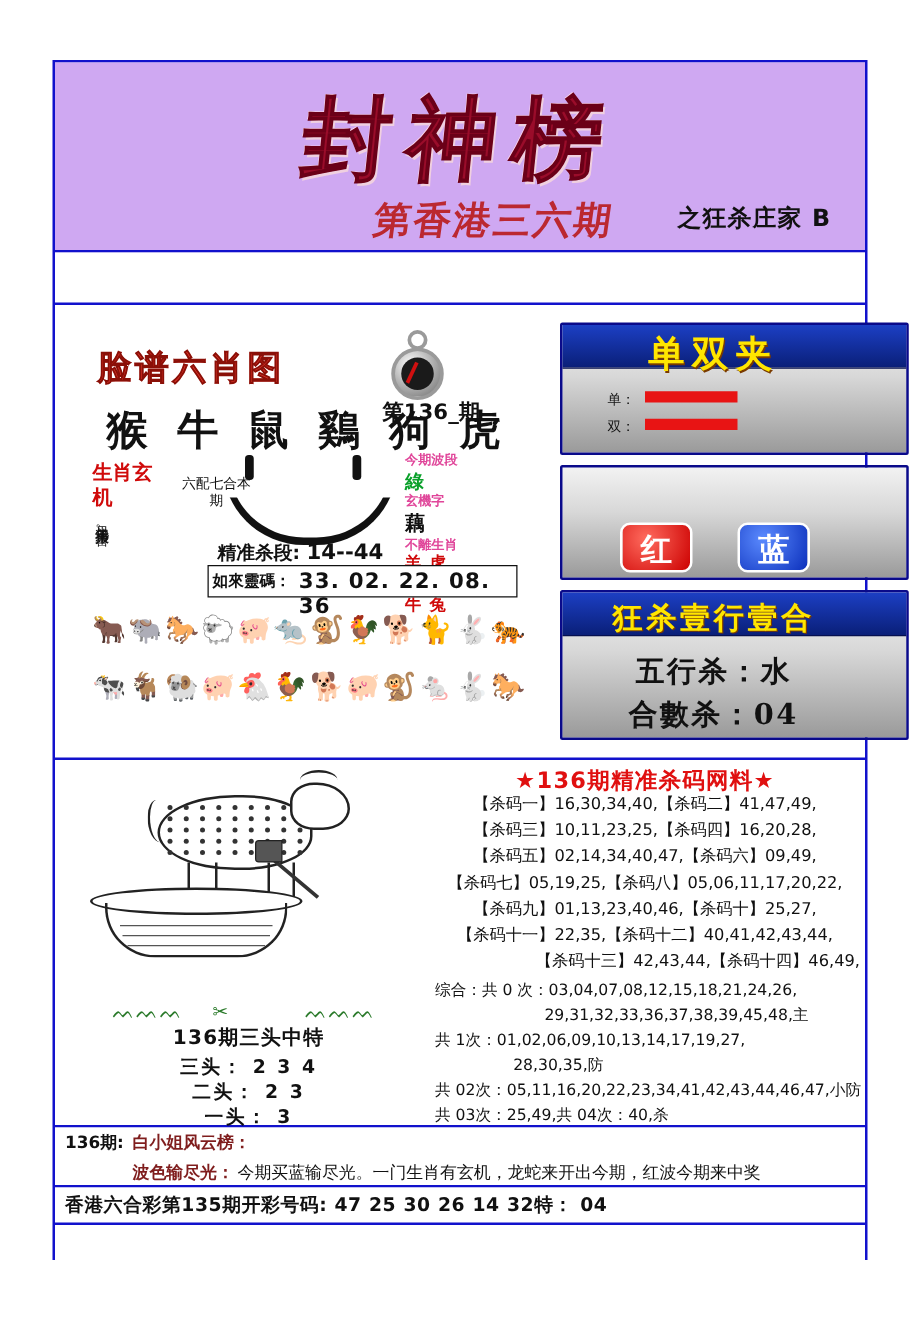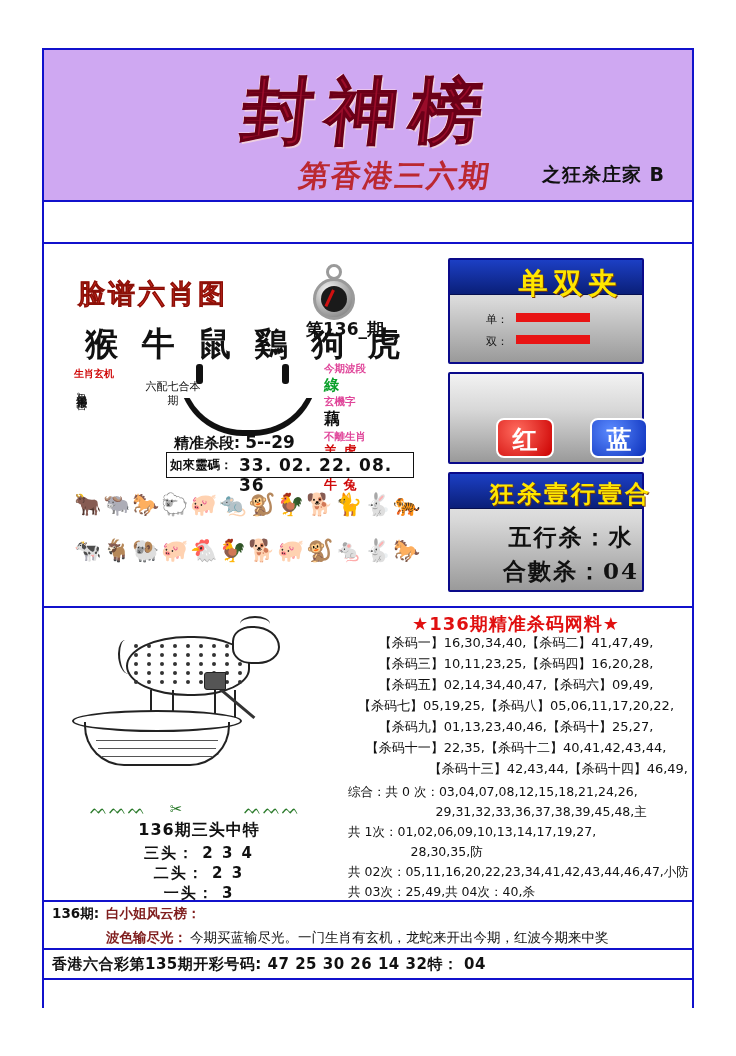--- a/index.html
+++ b/index.html
@@ -114,21 +114,21 @@
     position:absolute;left:8px;top:6px;width:130px;height:60px;
     border-bottom:6px solid #111;border-radius:0 0 65px 65px;
     border-left:5px solid #111;border-right:5px solid #111;
     border-top:none;
     clip-path:inset(28px 0 0 0);
   }
   .left-note{
     position:absolute;left:12px;top:112px;width:62px;
     font-size:10.5px;line-height:1.25;color:#111;
   }
-  .left-note .hd{color:#d00a0a;font-weight:bold;font-size:10px;}
+  .left-note .hd{color:#d00a0a;font-weight:bold;font-size:16px;}
   .left-note .vert{
     writing-mode:vertical-rl;text-orientation:upright;
     height:76px;margin-top:3px;font-size:11px;letter-spacing:1px;
   }
   .mid-note{
     position:absolute;left:82px;top:124px;width:58px;
     font-size:11px;color:#111;line-height:1.3;text-align:center;
   }
   .right-note{
     position:absolute;left:262px;top:106px;width:96px;
@@ -155,21 +155,21 @@
     letter-spacing:1px;
   }
   .animal-strip{
     position:absolute;left:6px;top:232px;width:356px;height:100px;
   }
   .animal-strip .an{
     position:absolute;font-size:22px;line-height:1;
   }
   
   .panel{
-    position:absolute;width:196px;
+    position:absolute;width:279px;
     border:2px solid #0a0a8a;
     background:linear-gradient(180deg,#f2f2f2 0%,#d8d8d8 40%,#9a9a9a 100%);
     box-sizing:border-box;
     border-radius:2px;
   }
   .panel .cap{
     height:34px;background:#0f2f9e;
     background:linear-gradient(180deg,#1c3fc4 0%,#0a1f78 100%);
     border-bottom:1px solid #061050;
   }
@@ -366,21 +366,21 @@
         <div class="pink">玄機字</div>
         <div class="big">藕</div>
         <div class="pink">不離生肖</div>
         <div class="zs">羊 虎</div>
         <div class="zs">猪 猴</div>
         <div class="zs">牛 兔</div>
       </div>
 
       <div class="jzds">
         <span>精准杀段:</span>
-        <span class="v">5--29</span>
+        <span class="v">14--44</span>
       </div>
 
       <div class="code-box">
         <div class="lbl">如來靈碼：</div>
         <div class="val">33. 02. 22. 08. 36</div>
       </div>
 
       <div class="animal-strip">
           <span class="an" style="left: 6px; top: 6px;">🐂</span>
           <span class="an" style="left: 35px; top: 6px;">🐃</span>

